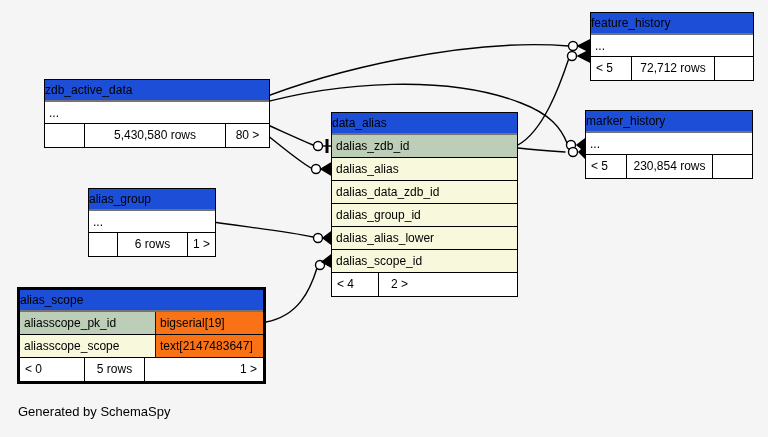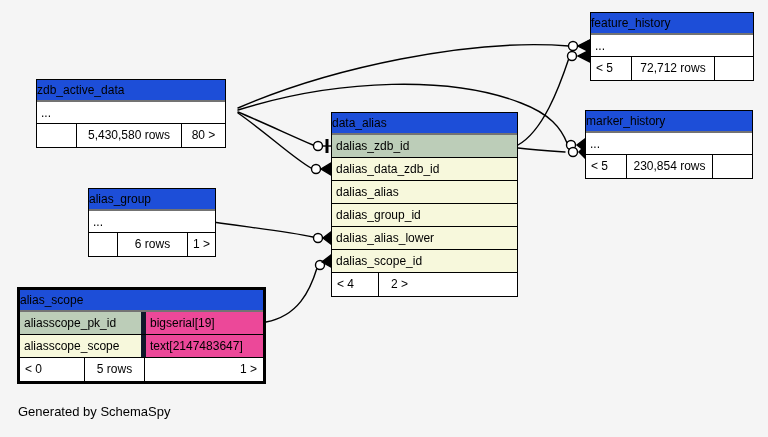--- a/index.html
+++ b/index.html
@@ -26,26 +26,26 @@
   .t-row {
     position:relative; height:23px; line-height:22px;
     border-bottom:1px solid #000; padding:0 4px;
     background:#fff; white-space:nowrap; overflow:hidden;
   }
   .t-row.colrow { background:#f7f8dc; }
   .t-row.pkrow  { background:#bccdb8; }
   .t-row.ellipsis { height:22px; }
   .t-row.split { display:flex; padding:0; }
   .t-row.split .name-cell {
-    width:126px; border-right:5px solid #0f172a; padding:0 4px;
+    width:136px; border-right:1px solid #0f172a; padding:0 4px;
     overflow:hidden; white-space:nowrap;
   }
   .t-row.split .name-cell.pk { background:#bccdb8; }
   .t-row.split .name-cell.col { background:#f7f8dc; }
-  .t-row.split .type-cell { flex:1; padding:0 4px; background:#ec4899; overflow:hidden; white-space:nowrap; }
+  .t-row.split .type-cell { flex:1; padding:0 4px; background:#f97316; overflow:hidden; white-space:nowrap; }
   .t-footer { display:flex; height:23px; line-height:22px; background:#fff; }
   .t-footer .fcell { overflow:hidden; white-space:nowrap; }
   .t-footer .fcell + .fcell { border-left:1px solid #000; }
   .t-footer .f-left  { padding-left:5px; }
   .t-footer .f-mid   { flex:1; text-align:center; }
   .t-footer .f-right { text-align:center; }
   .t-footer .f-right.ralign { text-align:right; padding-right:6px; }
 
   #gen-note {
     position:absolute; left:18px; top:404px; z-index:2;
@@ -110,21 +110,21 @@
   <div class="dtable" style="left:590px; top:12px; width:164px;">
     <div class="t-header">feature_history</div>
     <div class="t-row ellipsis">...</div>
     <div class="t-footer">
       <div class="fcell f-left" style="width:40px;">&lt; 5</div>
       <div class="fcell f-mid">72,712 rows</div>
       <div class="fcell f-right" style="width:39px;"></div>
     </div>
   </div>
 
-  <div class="dtable" style="left:36px; top:79px; width:190px;">
+  <div class="dtable" style="left:44px; top:79px; width:226px;">
     <div class="t-header">zdb_active_data</div>
     <div class="t-row ellipsis">...</div>
     <div class="t-footer">
       <div class="fcell f-left" style="width:39px;"></div>
       <div class="fcell f-mid">5,430,580 rows</div>
       <div class="fcell f-right" style="width:44px;">80 &gt;</div>
     </div>
   </div>
 
   <div class="dtable" style="left:585px; top:110px; width:168px;">
@@ -133,22 +133,22 @@
     <div class="t-footer">
       <div class="fcell f-left" style="width:40px;">&lt; 5</div>
       <div class="fcell f-mid">230,854 rows</div>
       <div class="fcell f-right" style="width:40px;"></div>
     </div>
   </div>
 
   <div class="dtable" style="left:331px; top:112px; width:187px;">
     <div class="t-header">data_alias</div>
     <div class="t-row pkrow">dalias_zdb_id</div>
+    <div class="t-row colrow">dalias_alias</div>
     <div class="t-row colrow">dalias_data_zdb_id</div>
-    <div class="t-row colrow">dalias_alias</div>
     <div class="t-row colrow">dalias_group_id</div>
     <div class="t-row colrow">dalias_alias_lower</div>
     <div class="t-row colrow">dalias_scope_id</div>
     <div class="t-footer">
       <div class="fcell f-left" style="width:46px;">&lt; 4</div>
       <div class="fcell f-right" style="width:42px;">2 &gt;</div>
     </div>
   </div>
 
   <div class="dtable" style="left:88px; top:188px; width:128px;">

